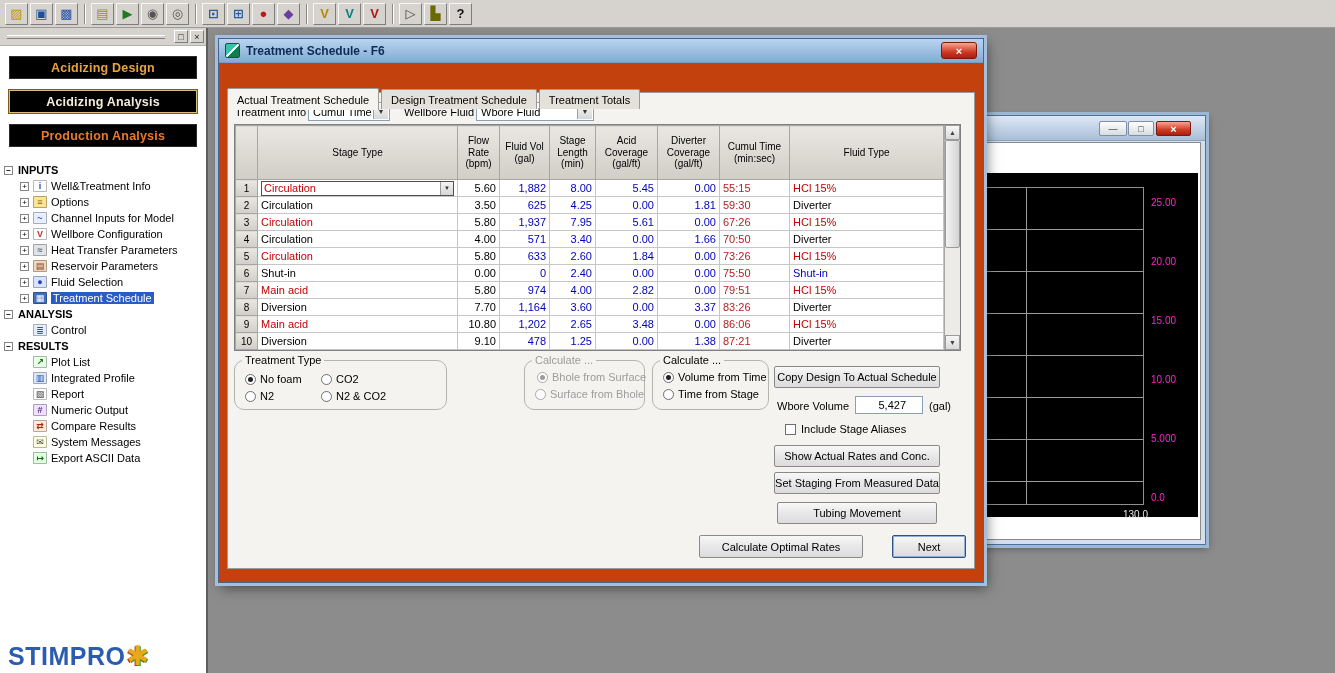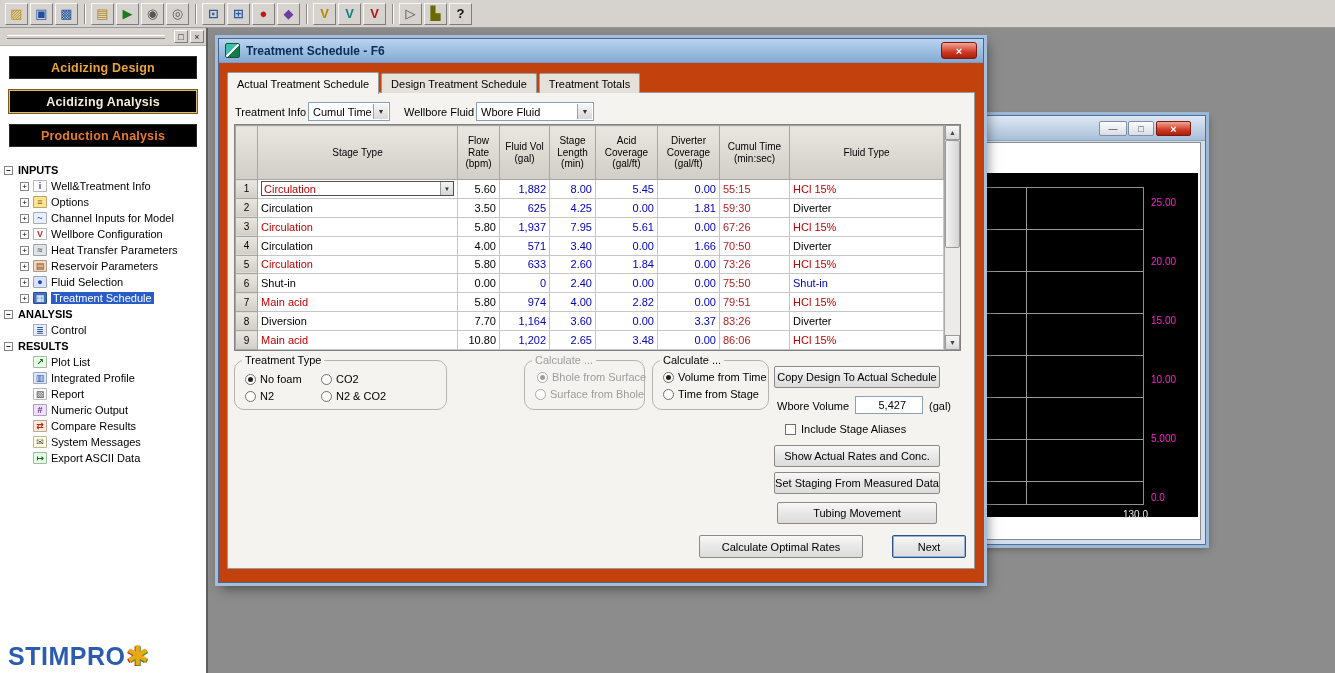--- a/index.html
+++ b/index.html
@@ -86,21 +86,21 @@
   }
   .dlg-title-text { font-size:12px; color:#0c2c55; font-weight:bold; }
   .close-btn {
     margin-left:auto; width:36px; height:17px; border-radius:3px;
     background:linear-gradient(#f0a globalization, #c23020); 
     background:linear-gradient(#f2a694,#cf3a24 60%,#a81f0e);
     border:1px solid #7e1a0c; color:#fff; font-size:11px; font-weight:bold;
     display:flex; align-items:center; justify-content:center;
   }
 
-  #dlg-tabs { position:absolute; left:8px; top:32px; display:flex; gap:2px; z-index:3; }
+  #dlg-tabs { position:absolute; left:8px; top:48px; display:flex; gap:2px; z-index:3; }
   .tab {
     height:20px; margin-top:2px; padding:0 9px; display:flex; align-items:center;
     background:#e4e1da; border:1px solid #9a9a9a; border-bottom:none;
     border-radius:2px 2px 0 0; font-size:11px;
   }
   .tab.active { background:#f4f3f0; height:22px; margin-top:0; position:relative; top:1px; }
 
   .tab-page {
     position:absolute; left:8px; top:53px; right:8px; bottom:13px;
     border:1px solid #9a9a9a; background:#f4f3f0;
@@ -589,20 +589,31 @@
                 <th class="rownum">9</th>
                 <td class="c-stage" style="color: rgb(192, 0, 0);">Main acid</td>
                 <td class="c-flow num" style="color: rgb(0, 0, 0);">10.80</td>
                 <td class="c-vol num" style="color: rgb(0, 0, 187);">1,202</td>
                 <td class="c-len num" style="color: rgb(0, 0, 187);">2.65</td>
                 <td class="c-acid num" style="color: rgb(0, 0, 187);">3.48</td>
                 <td class="c-div num" style="color: rgb(0, 0, 187);">0.00</td>
                 <td class="c-cumul" style="color: rgb(178, 34, 34);">86:06</td>
                 <td class="c-fluid" style="color: rgb(192, 0, 0);">HCl 15%</td>
               </tr>
+              <tr class="drow">
+                <th class="rownum">10</th>
+                <td class="c-stage" style="color: rgb(0, 0, 0);">Diversion</td>
+                <td class="c-flow num" style="color: rgb(0, 0, 0);">9.10</td>
+                <td class="c-vol num" style="color: rgb(0, 0, 187);">478</td>
+                <td class="c-len num" style="color: rgb(0, 0, 187);">1.25</td>
+                <td class="c-acid num" style="color: rgb(0, 0, 187);">0.00</td>
+                <td class="c-div num" style="color: rgb(0, 0, 187);">1.38</td>
+                <td class="c-cumul" style="color: rgb(178, 34, 34);">87:21</td>
+                <td class="c-fluid" style="color: rgb(0, 0, 0);">Diverter</td>
+              </tr>
             </tbody>
           </table>
         <div class="vscroll">
           <div class="sb-btn">▲</div>
           <div class="sb-thumb"></div>
           <div class="sb-fill"></div>
           <div class="sb-btn">▼</div>
         </div>
       </div>
 

